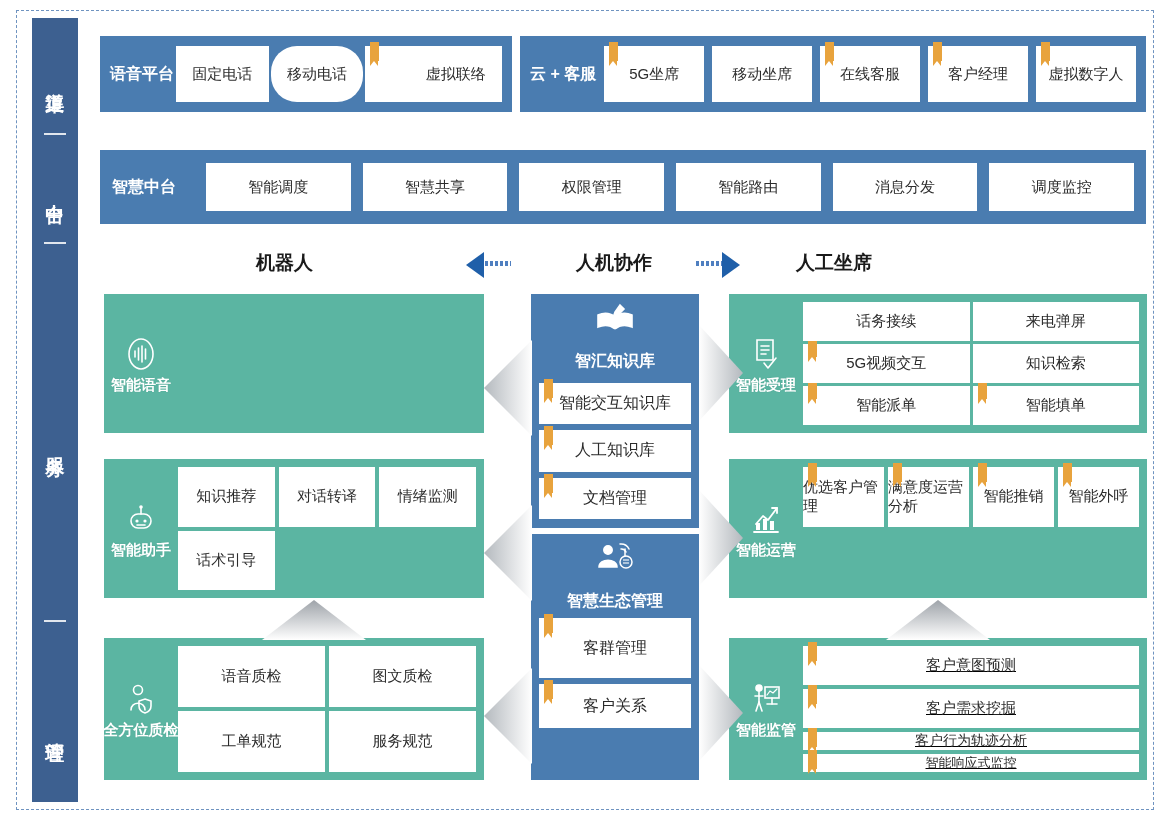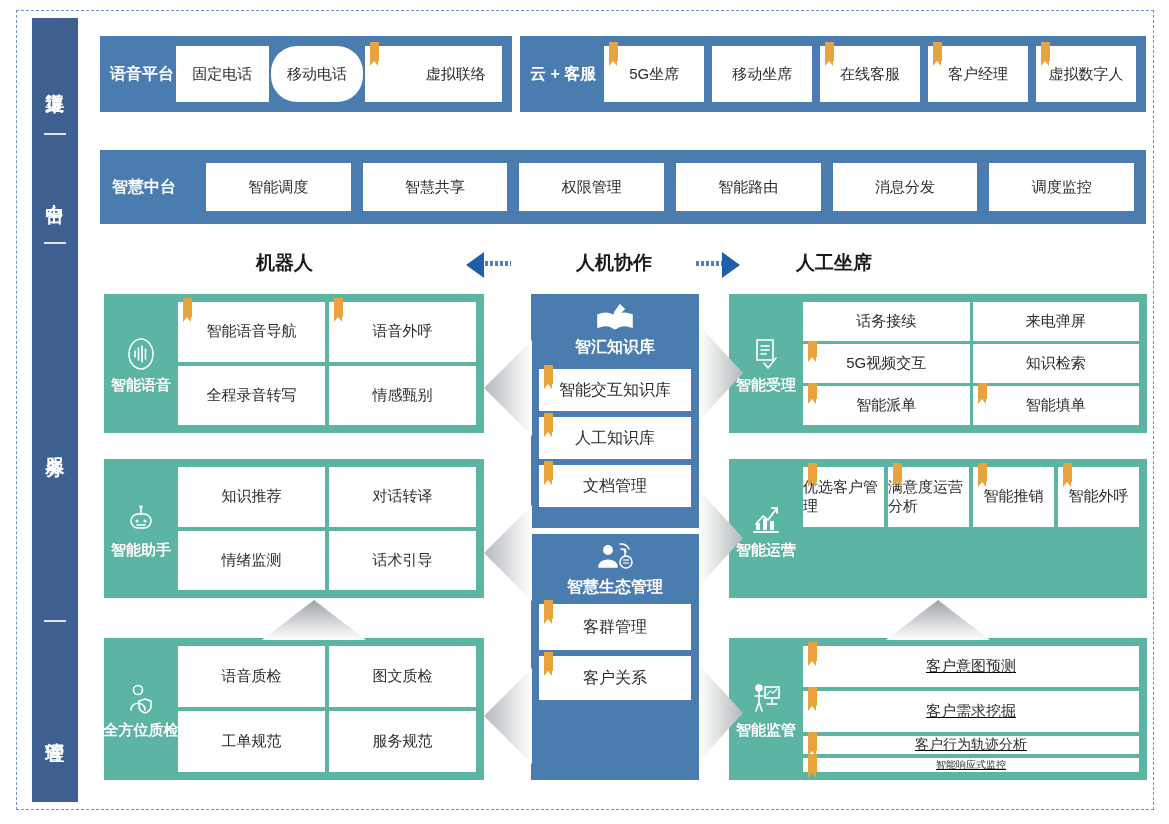--- a/index.html
+++ b/index.html
@@ -45,21 +45,21 @@
   .gp-icon .glyph{height:40px;display:flex;align-items:flex-end;justify-content:center;}
   .gp-icon .name{font-size:15px;font-weight:bold;color:#fff;white-space:nowrap;margin-top:3px;
     text-shadow:0 0 2px rgba(0,0,0,.08);}
   .gp-grid{flex:1 1 auto;display:grid;gap:4px;height:100%;padding:8px 8px 8px 0;box-sizing:border-box;}
 
   
   .cstack{position:absolute;background:#4a7cb0;box-sizing:border-box;display:flex;flex-direction:column;
     align-items:center;padding:7px 8px 9px 8px;}
   .cs-head{color:#fff;display:flex;flex-direction:column;align-items:center;justify-content:center;}
   .cs-head .glyph{height:34px;display:flex;align-items:flex-end;}
-  .cs-head .name{font-size:16px;font-weight:bold;margin-top:2px;}
+  .cs-head .name{font-size:16px;font-weight:bold;margin-top:16px;}
   .cs-item{width:100%;background:#fff;color:#2c2c2c;font-size:16px;display:flex;align-items:center;
     justify-content:center;position:relative;box-sizing:border-box;margin-top:6px;}
 
   
   .chev{position:absolute;}
   .chev svg{display:block;}
 
   
   .uparrow{position:absolute;}
 </style>
@@ -154,53 +154,37 @@
         <svg width="34" height="38" viewBox="0 0 34 38" fill="none" stroke="#ffffff" stroke-width="1.6">
           <ellipse cx="17" cy="19" rx="12" ry="15"></ellipse>
           <line x1="11" y1="16" x2="11" y2="22" stroke-linecap="round"></line>
           <line x1="14.5" y1="13" x2="14.5" y2="25" stroke-linecap="round"></line>
           <line x1="18" y1="11" x2="18" y2="27" stroke-linecap="round"></line>
           <line x1="21.5" y1="14" x2="21.5" y2="24" stroke-linecap="round"></line>
         </svg>
       </div>
       <div class="name">智能语音</div>
     </div>
-    <div class="gp-grid" style="grid-template-columns:1fr 1fr;grid-template-rows:1fr 1fr;">
-      <div class="chip">
-        <span class="ribbon"></span>
-        <span>智能语音导航</span>
-      </div>
-      <div class="chip">
-        <span class="ribbon"></span>
-        <span>语音外呼</span>
-      </div>
-      <div class="chip">
-        <span>全程录音转写</span>
-      </div>
-      <div class="chip">
-        <span>情感甄别</span>
-      </div>
-    </div>
   </div>
 
   <div class="gpanel" style="left:104px;top:459px;width:380px;height:139px;">
     <div class="gp-icon">
       <div class="glyph">
         <svg width="34" height="38" viewBox="0 0 34 38" fill="none" stroke="#ffffff" stroke-width="1.6">
           <line x1="17" y1="8" x2="17" y2="14" stroke-linecap="round"></line>
           <circle cx="17" cy="7" r="1.8" fill="#fff" stroke="none"></circle>
           <rect x="7" y="14" width="20" height="14" rx="7"></rect>
           <circle cx="13" cy="21" r="1.6" fill="#fff" stroke="none"></circle>
           <circle cx="21" cy="21" r="1.6" fill="#fff" stroke="none"></circle>
           <line x1="13" y1="25" x2="21" y2="25" stroke-linecap="round"></line>
         </svg>
       </div>
       <div class="name">智能助手</div>
     </div>
-    <div class="gp-grid" style="grid-template-columns:1fr 1fr;grid-template-rows:1fr 1fr;font-family:Liberation Serif, serif;">
+    <div class="gp-grid" style="grid-template-columns:1fr 1fr 1fr;grid-template-rows:1fr 1fr;font-family:Liberation Serif, serif;">
       <div class="chip">
         <span>知识推荐</span>
       </div>
       <div class="chip">
         <span>对话转译</span>
       </div>
       <div class="chip">
         <span>情绪监测</span>
       </div>
       <div class="chip">
@@ -271,21 +255,21 @@
           <path d="M28 3 a9 9 0 0 1 9 5" stroke-linecap="round"></path>
           <path d="M29 8 a5 5 0 0 1 5 3" stroke-linecap="round"></path>
           <line x1="33" y1="8" x2="33" y2="15" stroke-linecap="round"></line>
           <circle cx="34" cy="21" r="6"></circle>
           <line x1="31" y1="19" x2="37" y2="19" stroke-width="1.1"></line>
           <line x1="31" y1="22" x2="37" y2="22" stroke-width="1.1"></line>
         </svg>
       </div>
       <div class="name">智慧生态管理</div>
     </div>
-    <div class="cs-item" style="height:46px;">
+    <div class="cs-item" style="height:60px;">
       <span class="ribbon"></span>
       <span>客群管理</span>
     </div>
     <div class="cs-item" style="height:44px;">
       <span class="ribbon"></span>
       <span>客户关系</span>
     </div>
   </div>
 
   <div class="gpanel" style="left:729px;top:294px;width:418px;height:139px;">
@@ -383,21 +367,21 @@
         <span>客户意图预测</span>
       </div>
       <div class="chip">
         <span class="ribbon"></span>
         <span>客户需求挖掘</span>
       </div>
       <div class="chip" style="font-size:14px;">
         <span class="ribbon"></span>
         <span>客户行为轨迹分析</span>
       </div>
-      <div class="chip" style="font-size:10px;">
+      <div class="chip" style="font-size:13px;">
         <span class="ribbon"></span>
         <span>智能响应式监控</span>
       </div>
     </div>
   </div>
 
   <div class="chev" style="left:484px;top:340px;">
     <svg width="48" height="96" viewBox="0 0 48 96">
         <defs>
           <linearGradient id="gL1" x1="0" y1="0" x2="1" y2="0">

